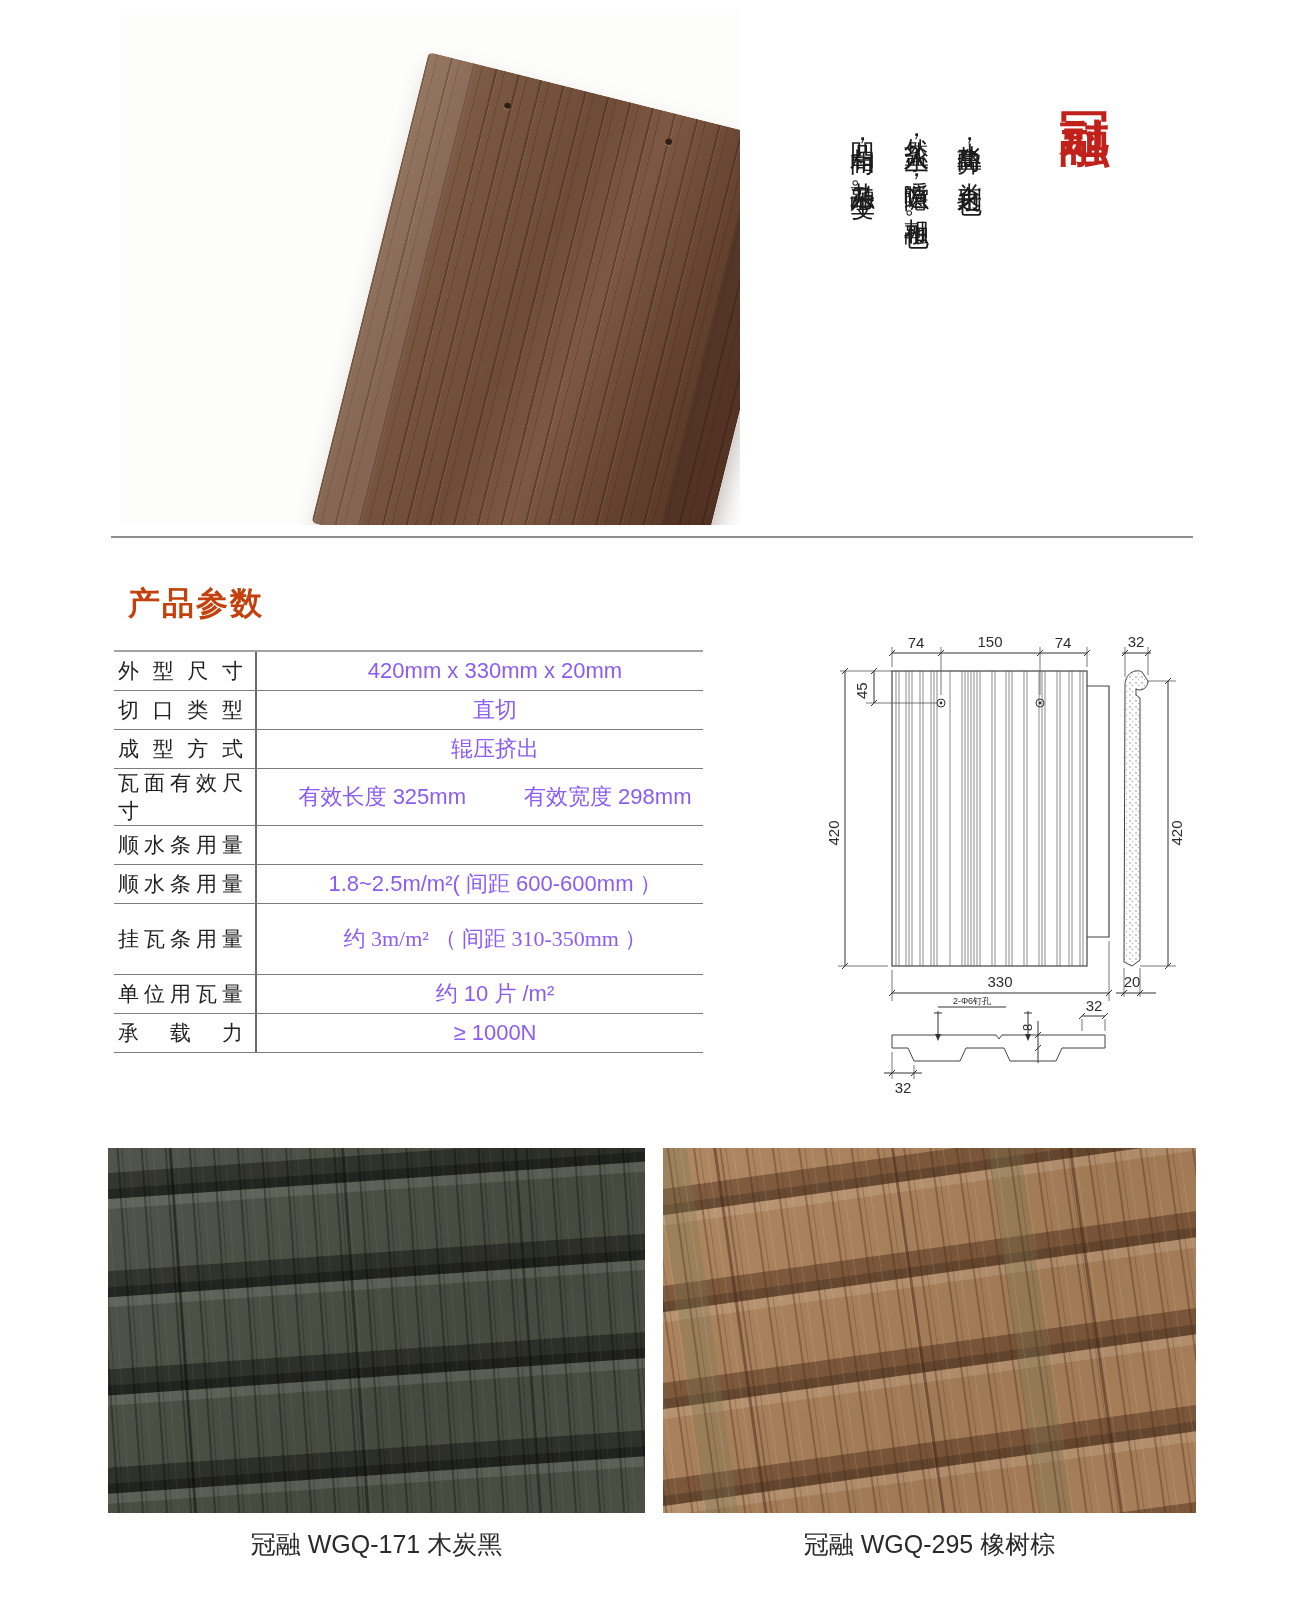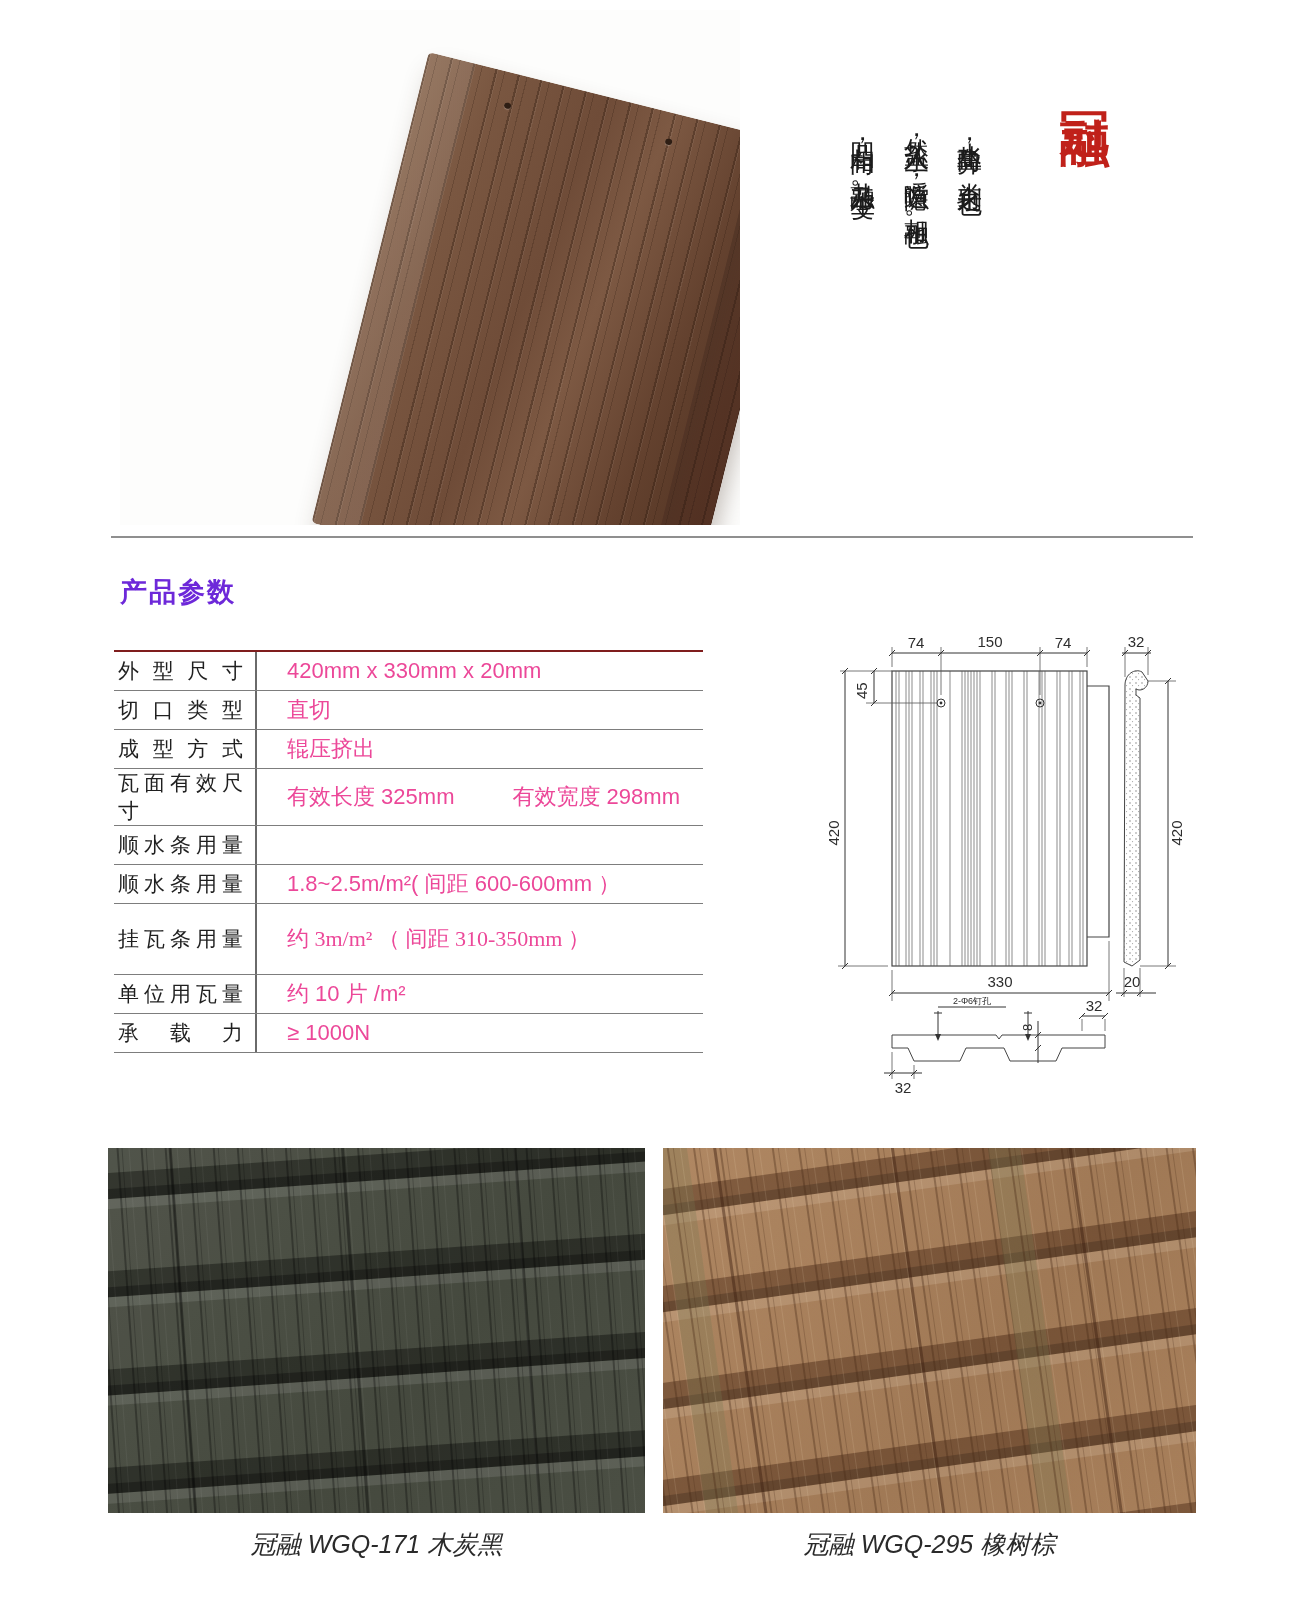--- a/index.html
+++ b/index.html
@@ -33,35 +33,35 @@
               font-size:25px; letter-spacing:3px; color:#1b1b1b; }
   .poem-1 { left:953px; top:122px; }
   .poem-2 { left:900px; top:118px; }
   .poem-3 { left:846px; top:122px; }
   .brand-title { position:absolute; left:1052px; top:72px; writing-mode:vertical-rl;
                  font-size:50px; font-weight:bold; letter-spacing:6px; color:#c0211a; }
 
   
   .divider { position:absolute; left:111px; top:536px; width:1082px; height:0;
              border:none; border-top:2px solid #8f8f8f; margin:0; }
-  .section-heading { position:absolute; left:112px; top:566px; margin:8px;
-                     font-size:27px; font-weight:bold; letter-spacing:2px; color:#6d28d9; }
+  .section-heading { position:absolute; left:112px; top:566px; margin:16px;
+                     font-size:32px; font-weight:bold; letter-spacing:2px; color:#c2410c; }
 
   
   .spec-table { position:absolute; left:114px; top:650px; width:589px;
-                border-top:2px solid #7f1d1d; box-sizing:border-box; }
+                border-top:2px solid #a3a3a3; box-sizing:border-box; }
   .spec-row { display:flex; align-items:stretch; border-bottom:1.5px solid #7d7d7d;
               min-height:39px; box-sizing:border-box; }
   .spec-row.tall { min-height:71px;font-family:Liberation Serif, serif; }
   .cell-label { width:143px; box-sizing:border-box; border-right:2px solid #6a6a6a;
                 padding:0 12px 0 4px; display:flex; align-items:center; }
   .cell-label span { display:block; width:100%; font-size:21px; color:#1f1f1f;
                      text-align:justify; text-align-last:justify; }
   .cell-value { flex:1; padding-left:30px; display:flex; flex-direction:column;
-                justify-content:center; font-size:22px; color:#ec4899; line-height:1.35; }
+                justify-content:center; font-size:22px; color:#8b5cf6; line-height:1.35;align-items:center; }
   .cell-value .second-part { margin-left:58px; }
   .cell-value .line2 { padding-left:96px; }
 
   
   .drawing { position:absolute; left:810px; top:615px; }
   .drawing .outline { fill:none; stroke:#444; stroke-width:1.2; }
   .drawing .rib { stroke:#5a5a5a; stroke-width:0.7; }
   .drawing .dim { stroke:#333; stroke-width:1; }
   .drawing .ext { stroke:#555; stroke-width:0.8; }
   .drawing text { font-family:"Liberation Sans","DejaVu Sans",sans-serif;
@@ -79,21 +79,21 @@
       repeating-linear-gradient(90deg, rgba(0,0,0,0.38) 0 3px, transparent 3px 172px),
       repeating-linear-gradient(180deg, rgba(255,255,255,0.12) 0 10px, rgba(255,255,255,0.02) 10px 72px, rgba(0,0,0,0.32) 72px 88px, rgba(0,0,0,0.52) 88px 98px),
       linear-gradient(135deg,#51554a 0%,#41453a 55%,#4a4e43 100%); }
   .photo-right .roof-inner { transform:rotate(-8deg);
     background:
       repeating-linear-gradient(90deg, rgba(70,40,20,0.35) 0 2px, transparent 2px 6px, rgba(70,40,20,0.25) 6px 7px, transparent 7px 13px, rgba(255,235,200,0.12) 13px 14px, transparent 14px 26px),
       repeating-linear-gradient(90deg, rgba(60,30,15,0.45) 0 3px, transparent 3px 176px),
       repeating-linear-gradient(90deg, transparent 0 118px, rgba(118,118,80,0.30) 118px 150px, transparent 150px 330px),
       repeating-linear-gradient(180deg, rgba(255,240,220,0.18) 0 10px, rgba(255,240,220,0.04) 10px 70px, rgba(60,30,15,0.38) 70px 86px, rgba(40,20,10,0.50) 86px 96px),
       linear-gradient(135deg,#b28862 0%,#9c7450 55%,#a87e58 100%); }
-  .caption { position:absolute; top:1528px; font-size:25px; color:#2a2a2a; text-align:center;font-style:italic; }
+  .caption { position:absolute; top:1528px; font-size:25px; color:#2a2a2a; text-align:center; }
   .caption-left { left:108px; width:537px; }
   .caption-right { left:663px; width:533px; }
 </style>
 </head>
 <body>
 
 <div class="hero-photo">
   <div class="tile tile-back"></div>
   <div class="tile tile-front">
     <span class="nail-hole hole-1"></span>

